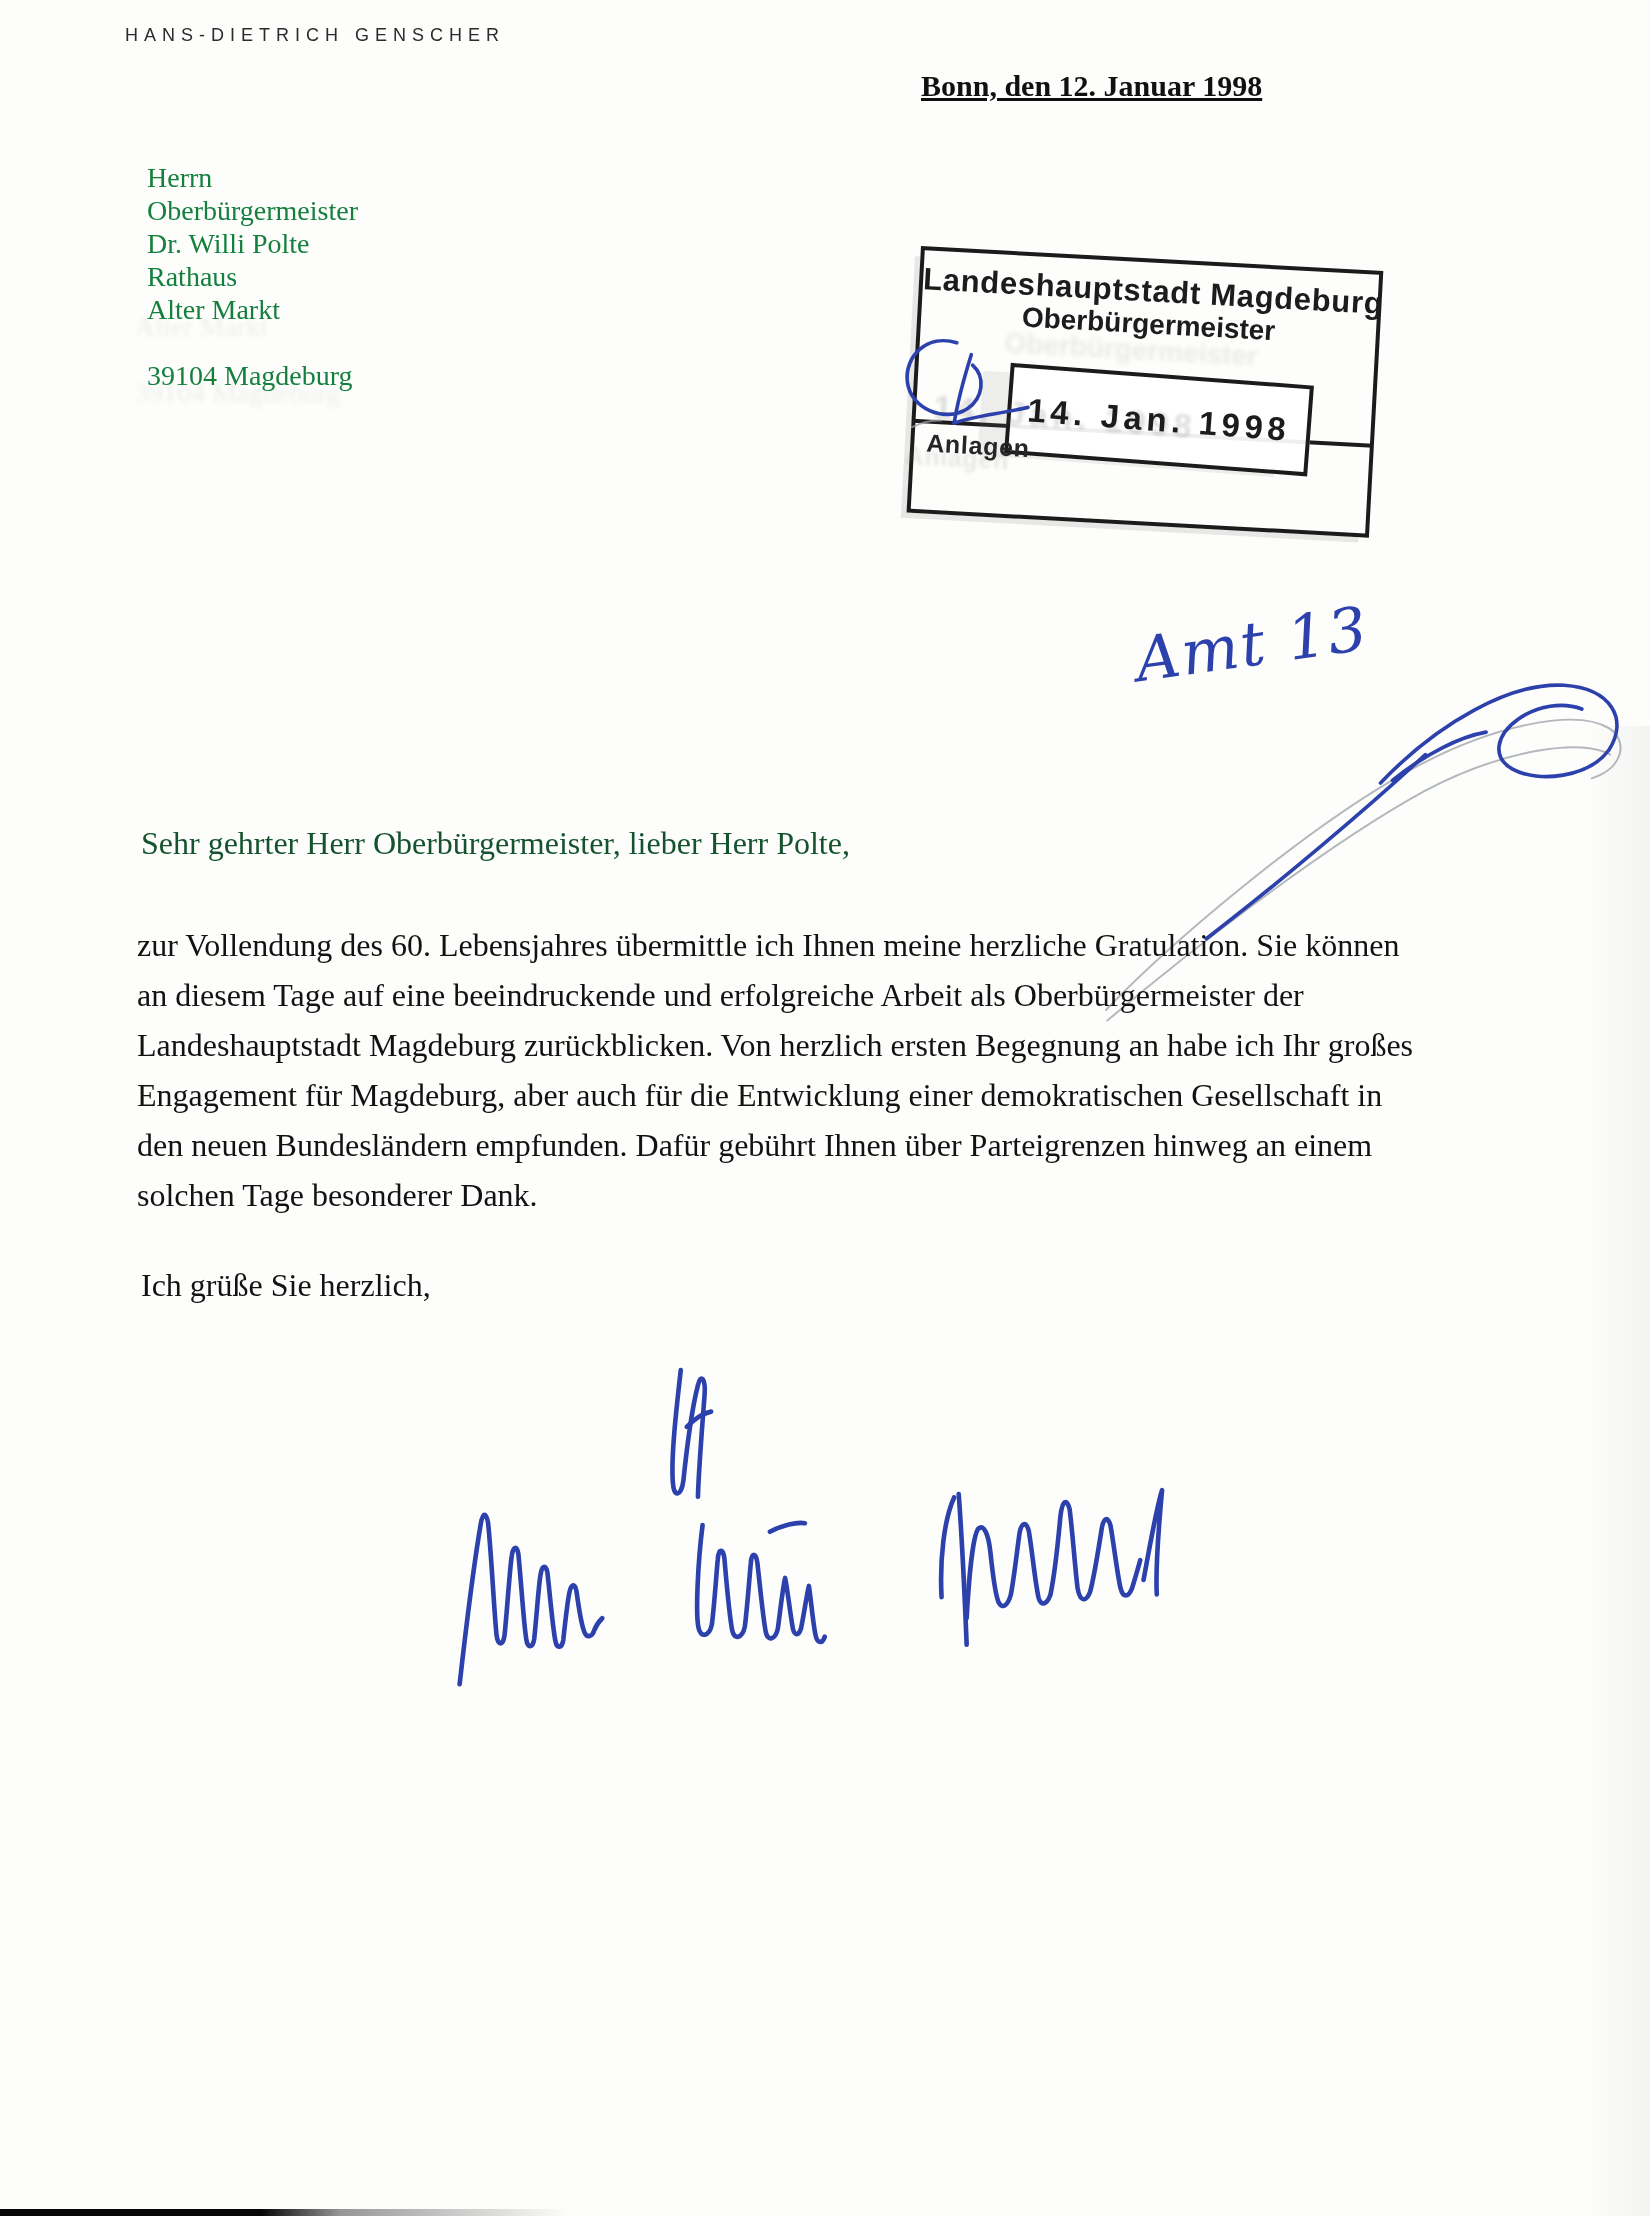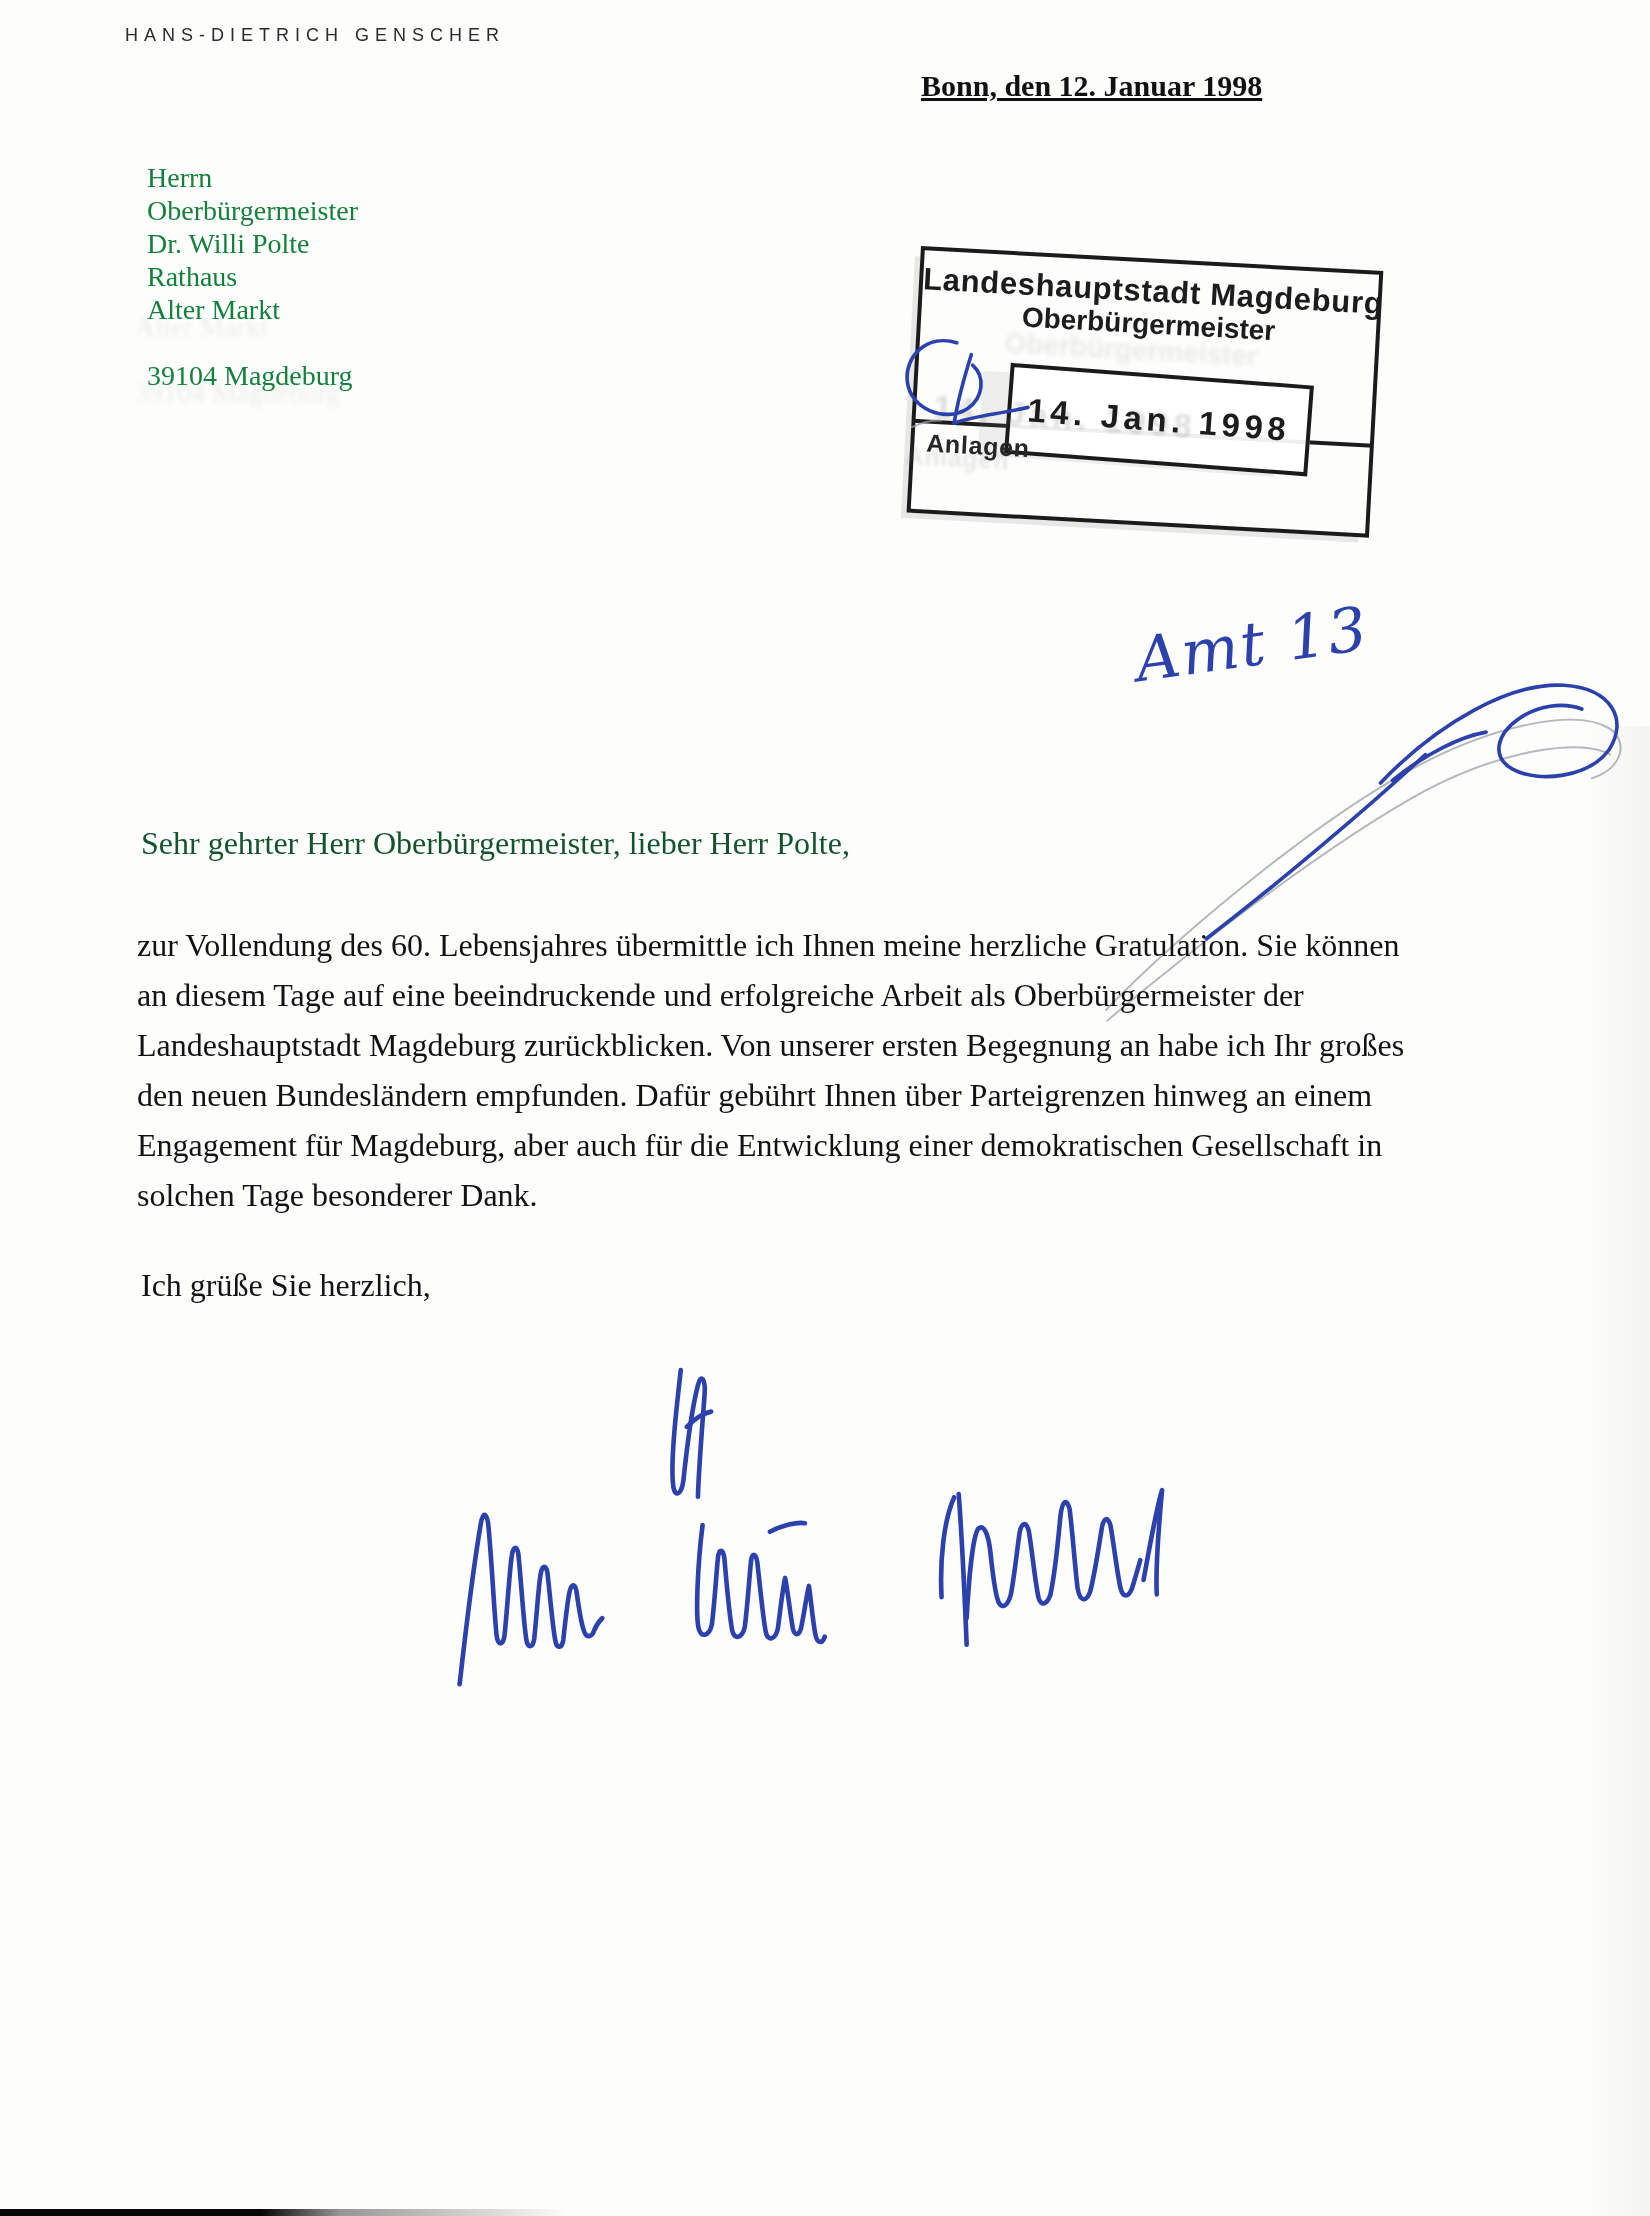--- a/index.html
+++ b/index.html
@@ -148,23 +148,23 @@
     <path class="ink-stroke-thin" d="M452,306 C540,214 650,153 730,158 C802,163 828,210 798,256 C768,297 692,307 652,285 C620,267 627,233 661,209 C690,189 728,183 757,194" stroke="#2c41ab"></path>
     <path class="ink-stroke-thin" d="M520,263 C430,346 300,456 188,542" stroke="#2c41ab"></path>
     <path class="ink-stroke-thin" d="M470,302 C520,262 572,236 612,229" stroke="#2c41ab"></path>
   </svg>
 
   <div class="salutation">Sehr gehrter Herr Oberbürgermeister, lieber Herr Polte,</div>
 
   <div class="body-par">
     <div>zur Vollendung des 60. Lebensjahres übermittle ich Ihnen meine herzliche Gratulation. Sie können</div>
     <div>an diesem Tage auf eine beeindruckende und erfolgreiche Arbeit als Oberbürgermeister der</div>
-    <div>Landeshauptstadt Magdeburg zurückblicken. Von unserer ersten Begegnung an habe ich Ihr großes</div>
+    <div>Landeshauptstadt Magdeburg zurückblicken. Von herzlich ersten Begegnung an habe ich Ihr großes</div>
+    <div>Engagement für Magdeburg, aber auch für die Entwicklung einer demokratischen Gesellschaft in</div>
     <div>den neuen Bundesländern empfunden. Dafür gebührt Ihnen über Parteigrenzen hinweg an einem</div>
-    <div>Engagement für Magdeburg, aber auch für die Entwicklung einer demokratischen Gesellschaft in</div>
     <div>solchen Tage besonderer Dank.</div>
   </div>
 
   <div class="closing">Ich grüße Sie herzlich,</div>
 
   <svg class="hw-svg" style="left:422px;top:1333px;width:779px;height:383px;" viewBox="0 0 1180 580">
 
     <path class="ink-stroke" d="M392,56 C385,118 377,188 380,226 C381,250 393,248 396,223 C402,166 411,106 418,79 C422,61 430,68 428,94 C424,148 419,208 418,248" stroke="#2c41ab"></path>
     <path class="ink-stroke" d="M401,142 C414,129 427,121 438,119" stroke="#2c41ab"></path>
 

